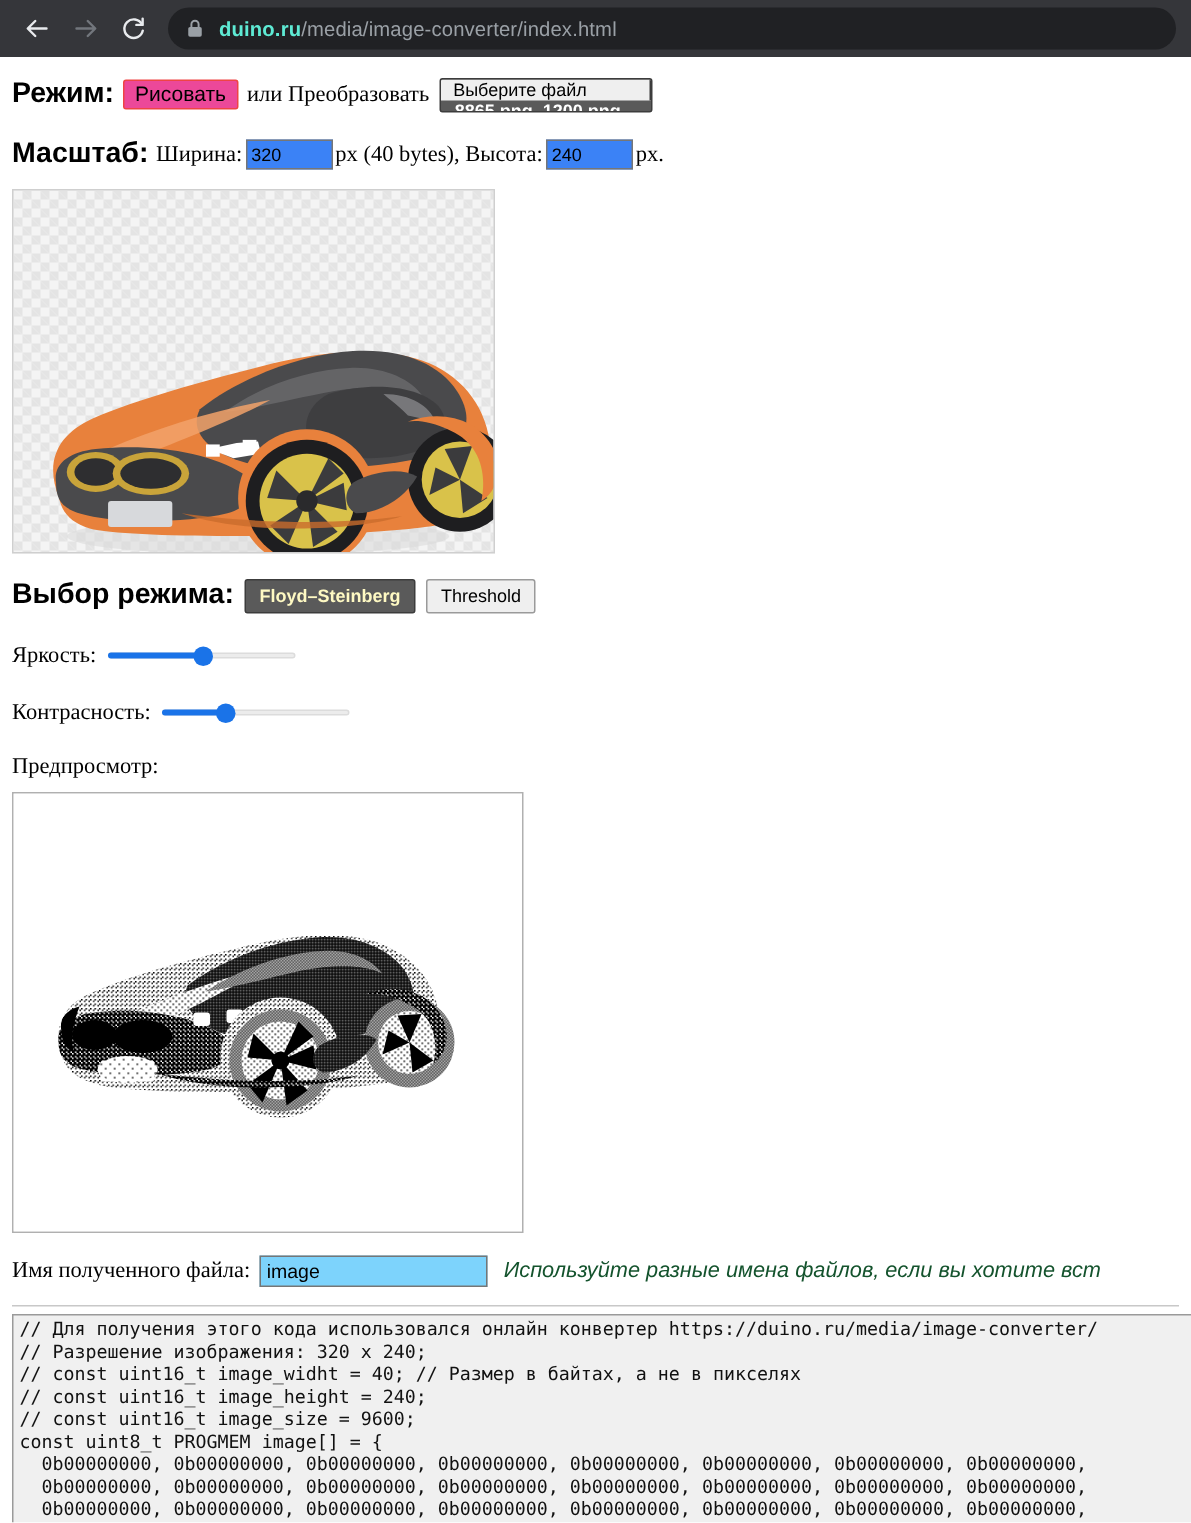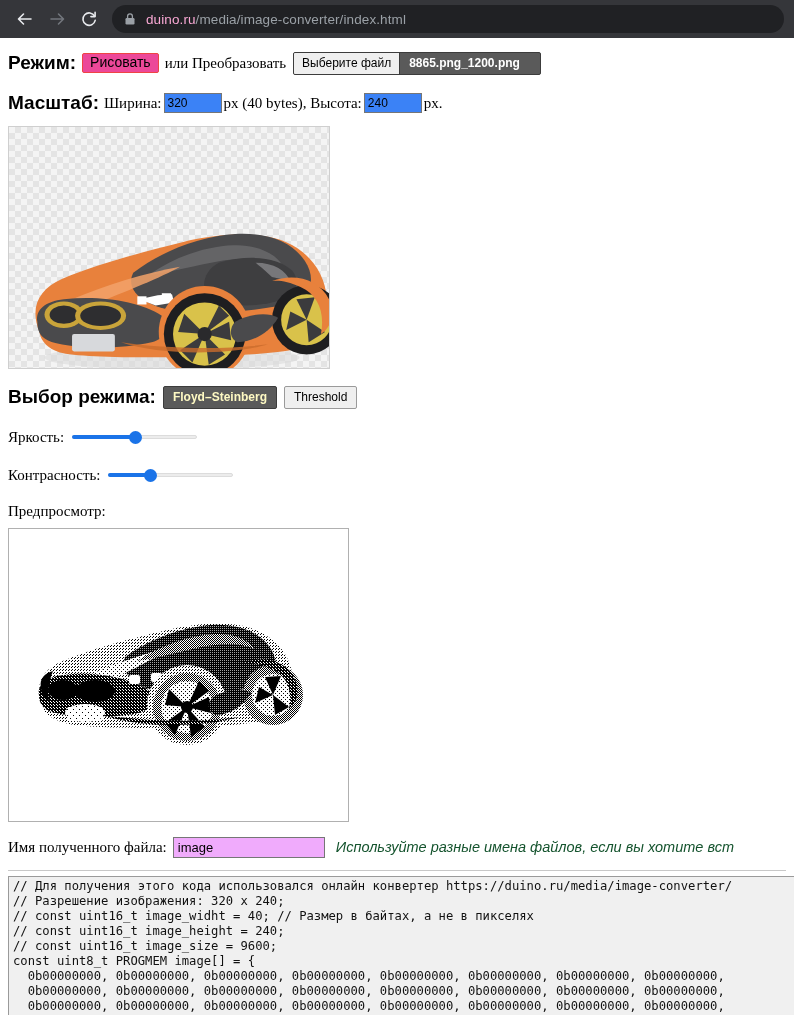--- a/index.html
+++ b/index.html
@@ -38,21 +38,21 @@
     margin-left: 6px;
     overflow: hidden;
   }
   #lock-icon { flex: 0 0 auto; margin-right: 10px; display:flex; }
   #url-text {
     font-size: 13.5px;
     color: #9aa0a6;
     white-space: nowrap;
     letter-spacing: 0.1px;
   }
-  #url-text .host { color: #f9a8d4; font-weight: normal; }
+  #url-text .host { color: #5eead4; font-weight: bold; }
 
   
   #page {
     position: relative;
     padding: 0 8px;
     height: 977px;
     overflow: hidden;
     background: #fff;
   }
 
@@ -86,20 +86,21 @@
   
   #file-input-wrap {
     display: inline-flex;
     align-items: stretch;
     background: #5a5a5a;
     border: 1px solid #3c3c3c;
     border-radius: 2px;
     height: 23px;
     margin-left: 7px;
     overflow: hidden;
+    flex-direction: column;
   }
   #file-choose-btn {
     background: #efefef;
     color: #000;
     font-size: 12px;
     display: flex; align-items: center;
     padding: 0 8px;
     border-right: 1px solid #3c3c3c;
   }
   #file-name {
@@ -209,21 +210,21 @@
 
   
   #row-filename { margin-top: 13px; height: 24px; }
   #filename-input {
     font-family: "Liberation Sans", sans-serif;
     font-size: 13px;
     color: #000;
     width: 152px;
     height: 21px;
     border: 1px solid #767676;
-    background: #f0abfc;
+    background: #7dd3fc;
     padding: 1px 4px;
     margin-left: 6px;
   }
   #filename-hint {
     font-style: italic;
     font-size: 14.5px;
     color: #14532d;
     margin-left: 11px;
     white-space: nowrap;
   }

